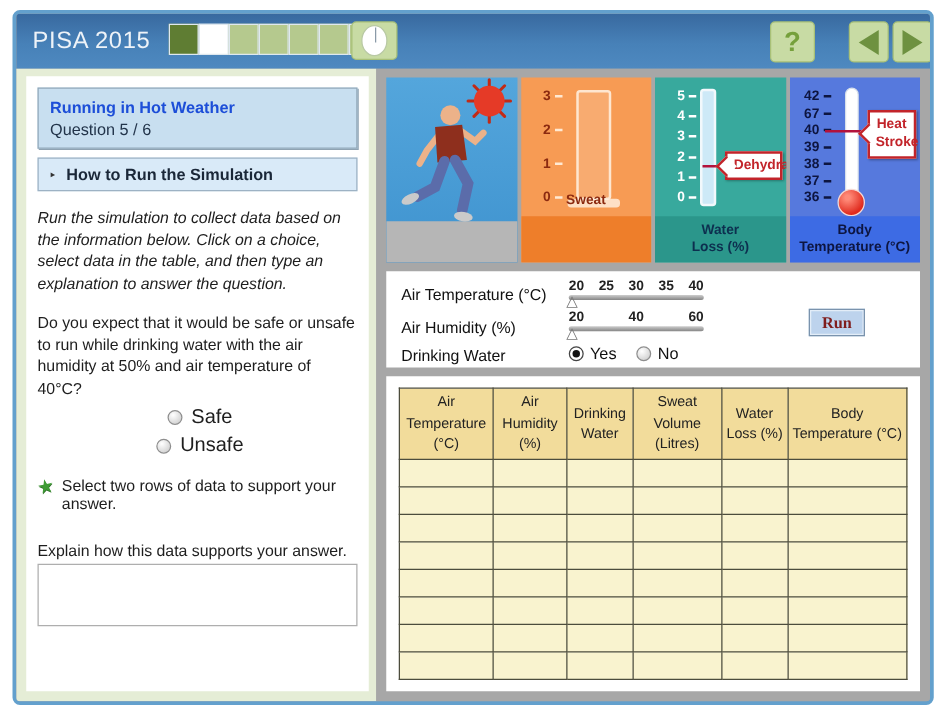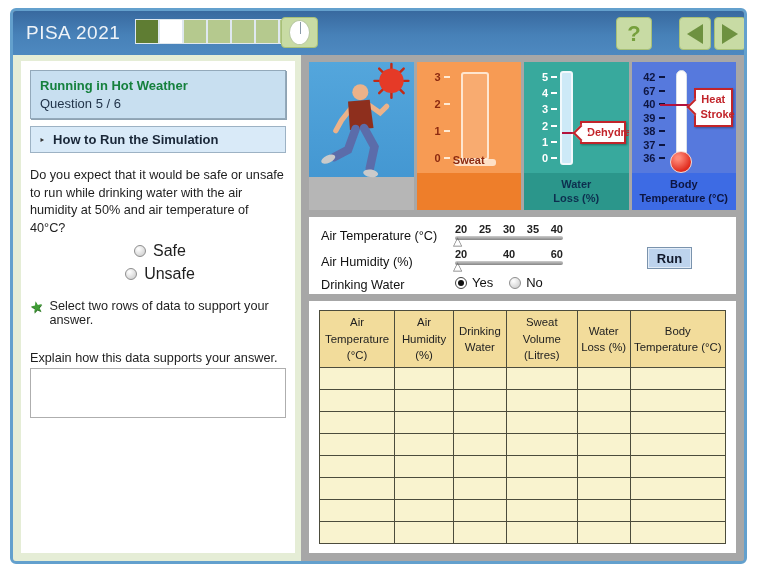--- a/index.html
+++ b/index.html
@@ -31,21 +31,21 @@
   .tri-right{ width:0; height:0; border-top:10px solid transparent; border-bottom:10px solid transparent; border-left:16px solid #6e9140; }
 
   
   #content { position:absolute; left:0; top:44px; right:0; bottom:0; display:flex; }
   #left-panel { width:288px; background:#e5edd6; padding:6px 6px 8px 8px; }
   #left-inner { background:#fff; width:100%; height:100%; padding:9px; overflow:hidden; }
   #right-panel { flex:1; background:#a7a7a7; padding:7px 8px 8px 8px; display:flex; flex-direction:column; }
 
   
   .title-box { background:#c8dff0; border:1px solid #93a9ba; box-shadow:1px 1px 0 #8fa3b2; padding:7px 9px; }
-  .unit-title { font-weight:bold; font-size:13px; color:#15803d; }
+  .unit-title { font-weight:bold; font-size:13px; color:#1d4ed8; }
   .q-number { font-size:13px; color:#22344a; margin-top:3px; }
   .howto-bar { margin-top:7px; background:#d9eaf8; border:1px solid #9db2c4; padding:5px 9px;
                font-weight:bold; font-size:13px; color:#1a2738; cursor:pointer; }
   .howto-arrow { display:inline-block; margin-right:9px; font-size:11px; color:#333; }
   .instructions { margin-top:13px; font-style:italic; font-size:12.7px; color:#1e1e1e; line-height:1.38; }
   .para { margin-top:14px; font-size:12.7px; color:#1e1e1e; line-height:1.38; }
   .radio-row { display:flex; align-items:center; margin:5px 0 0 4px; font-size:16px; color:#1e1e1e; cursor:pointer;justify-content:center; }
   .radio { width:12px; height:12px; border-radius:50%; border:1px solid #8e8e8e;
            background:radial-gradient(circle at 35% 30%, #ffffff 0%, #d2d2d2 80%); margin-right:7px; }
   .radio.checked { background:#fff; border:1px solid #444; position:relative; }
@@ -105,38 +105,38 @@
   .slider { position:absolute; left:146px; width:108px; }
   .slider .ticks { display:flex; justify-content:space-between; font-size:11px; font-weight:bold; color:#222; }
   .slider .track { margin-top:1px; height:4px; border-radius:2px;
                    background:linear-gradient(180deg,#cdcdcd,#858585); }
   .slider .handle { position:absolute; left:-2px; top:12px; font-size:12px; color:#777; line-height:1; cursor:pointer; }
   .dw-group { position:absolute; left:146px; top:58px; display:flex; align-items:center; font-size:13px; color:#111; }
   .dw-group .radio { margin-right:5px; }
   .dw-group .opt { display:flex; align-items:center; margin-right:16px; cursor:pointer; }
   .run-btn { position:absolute; left:338px; top:30px; width:45px; height:22px; background:#bdd3ed;
              border:1px solid #7a93ad; box-shadow:inset 0 0 0 1px #e3edf8; font-weight:bold; font-size:13px;
-             color:#0f172a; font-family:Liberation Sans, sans-serif; cursor:pointer; }
+             color:#7f1d1d; font-family:Liberation Serif, serif; cursor:pointer; }
 
   
   #table-box { margin-top:7px; flex:1; background:#fff; padding:9px 10px; }
   #results-table { width:100%; height:100%; border-collapse:collapse; table-layout:fixed; }
   #results-table th, #results-table td { border:1px solid #4c4c3c; }
   #results-table th { background:#f2dc9b; font-weight:normal; font-size:11.4px; color:#222; line-height:1.45; padding:3px 1px; height:36px; }
   #results-table td { background:#f9f3cf; height:22px; }
   col.c1{width:18.5%} col.c2{width:14.5%} col.c3{width:13%} col.c4{width:17.5%} col.c5{width:13%} col.c6{width:23.5%}
 </style>
 </head>
 <body>
 
 <div id="stage">
   <div id="app">
 
     <div id="header">
-      <div class="app-title">PISA 2021</div>
+      <div class="app-title">PISA 2015</div>
       <div class="progress">
           <div class="pseg done"></div>
           <div class="pseg current"></div>
           <div class="pseg todo"></div>
           <div class="pseg todo"></div>
           <div class="pseg todo"></div>
           <div class="pseg todo"></div>
           <div class="pseg todo"></div>
         </div>
       <div class="hbtn clock-btn">
@@ -157,20 +157,21 @@
 
       <div id="left-panel">
         <div id="left-inner">
           <div class="title-box">
             <div class="unit-title">Running in Hot Weather</div>
             <div class="q-number">Question 5 / 6</div>
           </div>
           <div class="howto-bar">
             <span class="howto-arrow">‣</span><span>How to Run the Simulation</span>
           </div>
+          <div class="instructions">Run the simulation to collect data based on the information below. Click on a choice, select data in the table, and then type an explanation to answer the question.</div>
           <div class="para">Do you expect that it would be safe or unsafe to run while drinking water with the air humidity at 50% and air temperature of 40°C?</div>
 
           <div class="radio-row">
             <span class="radio"></span>
             <span>Safe</span>
           </div>
           <div class="radio-row">
             <span class="radio"></span>
             <span>Unsafe</span>
           </div>

